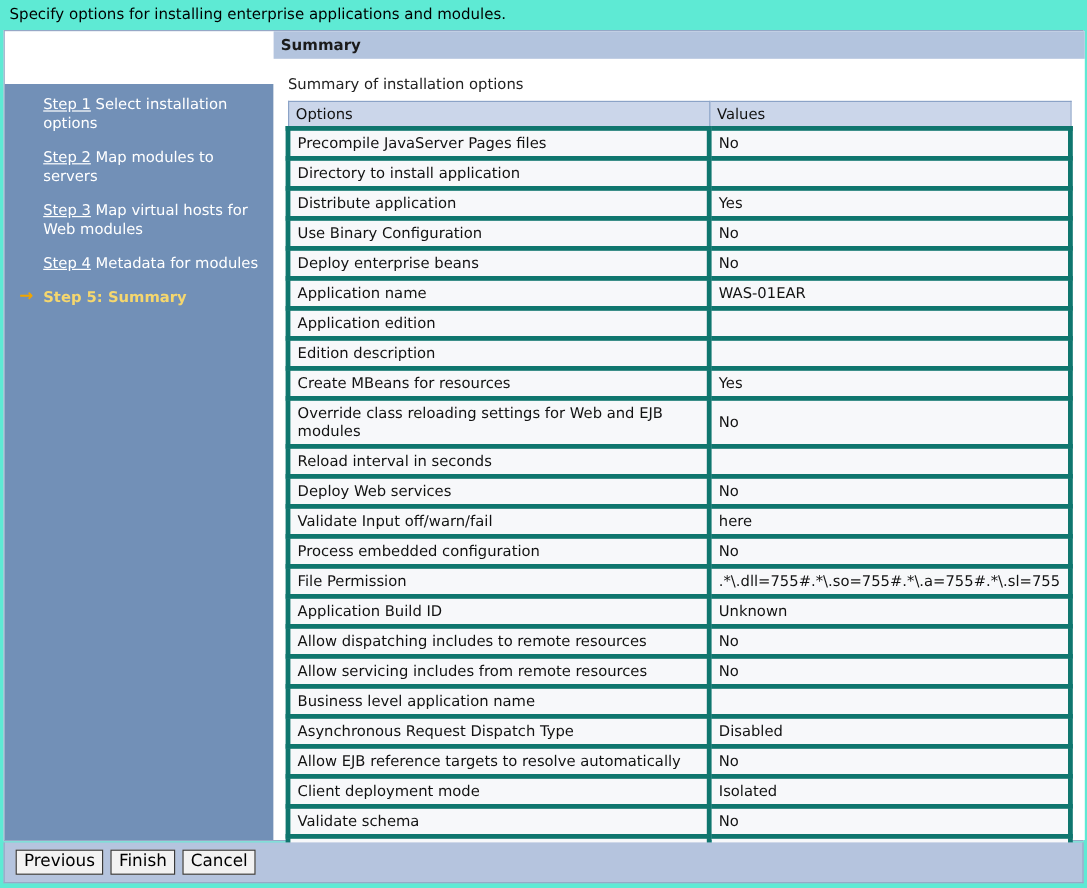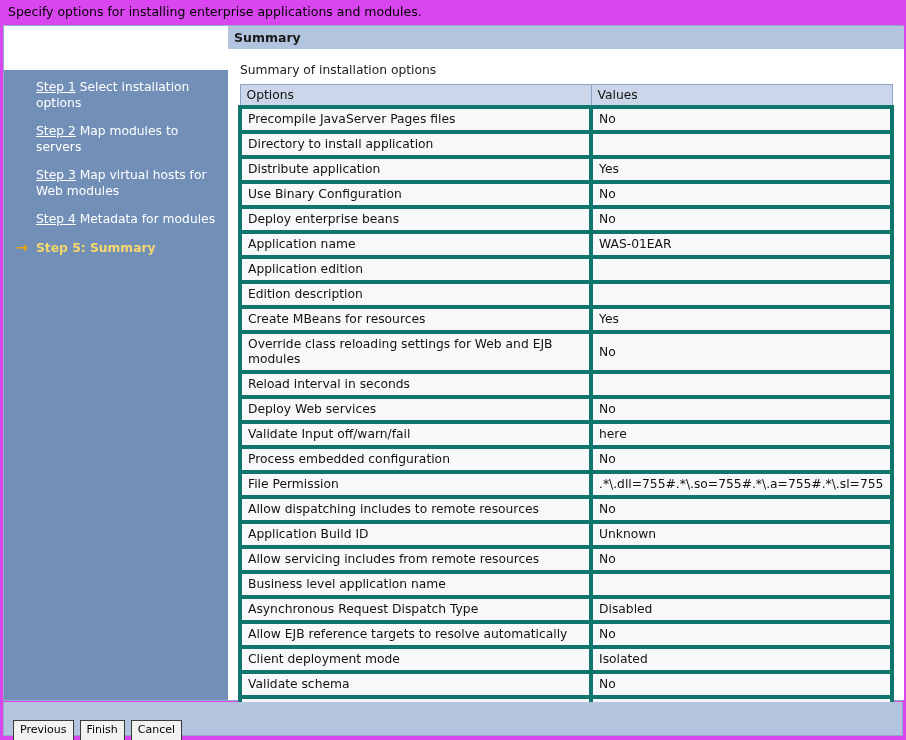--- a/index.html
+++ b/index.html
@@ -10,21 +10,21 @@
     font-family: "DejaVu Sans", "Liberation Sans", sans-serif;
     font-size: 12px;
     color: #000000;
     overflow: hidden;
   }
 
   #page {
     position: relative;
     width: 906px;
     height: 740px;
-    background: #d946ef;
+    background: #5eead4;
   }
 
   
   .instruction {
     position: absolute;
     left: 8px; top: 4px;
     font-size: 12.5px;
     color: #000;
     white-space: nowrap;
   }
@@ -144,29 +144,28 @@
     left: 3px; top: 702px;
     width: 900px;
     height: 34px;
     background: #b5c4de;
     border: 1px solid #96a8c6;
     border-top: none;
     padding: 6px 0 0 9px;
   }
   .btn {
     font-family: "DejaVu Sans", "Liberation Sans", sans-serif;
-    font-size: 11px;
+    font-size: 14px;
     background: #f2f2f2;
     border: 1px solid #3b3b3b;
     padding: 1px 6px 2px 6px;
     margin-right: 6px;
     cursor: pointer;
     color: #000;
     line-height: 16px;
-    margin-top: 12px;
   }
 </style>
 </head>
 <body>
 
 <div id="page">
 
   <div class="instruction">Specify options for installing enterprise applications and modules.</div>
 
   <div class="wizard">
@@ -249,26 +248,26 @@
               </tr>
               <tr>
                 <td>Process embedded configuration</td>
                 <td class="val">No</td>
               </tr>
               <tr>
                 <td>File Permission</td>
                 <td class="val">.*\.dll=755#.*\.so=755#.*\.a=755#.*\.sl=755</td>
               </tr>
               <tr>
-                <td>Allow dispatching includes to remote resources</td>
-                <td class="val">No</td>
-              </tr>
-              <tr>
                 <td>Application Build ID</td>
                 <td class="val">Unknown</td>
+              </tr>
+              <tr>
+                <td>Allow dispatching includes to remote resources</td>
+                <td class="val">No</td>
               </tr>
               <tr>
                 <td>Allow servicing includes from remote resources</td>
                 <td class="val">No</td>
               </tr>
               <tr>
                 <td>Business level application name</td>
                 <td class="val"></td>
               </tr>
               <tr>

